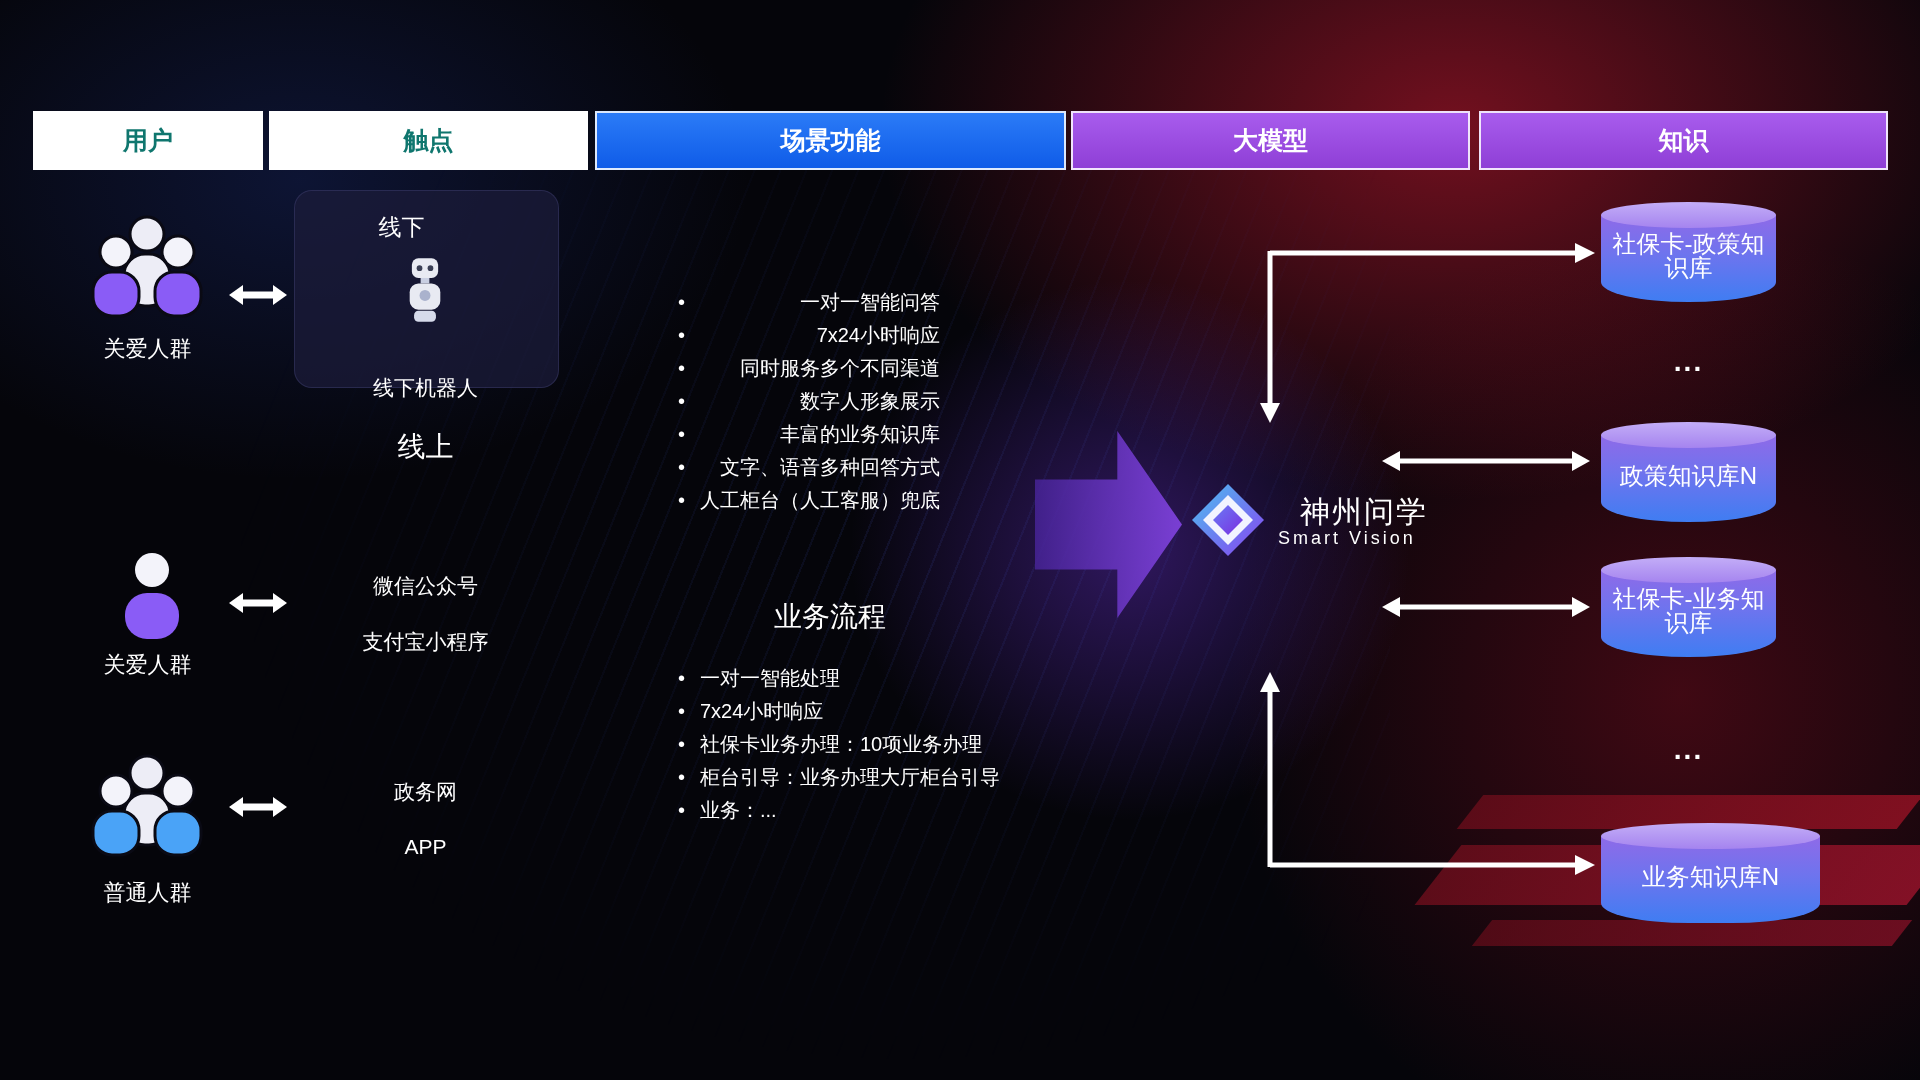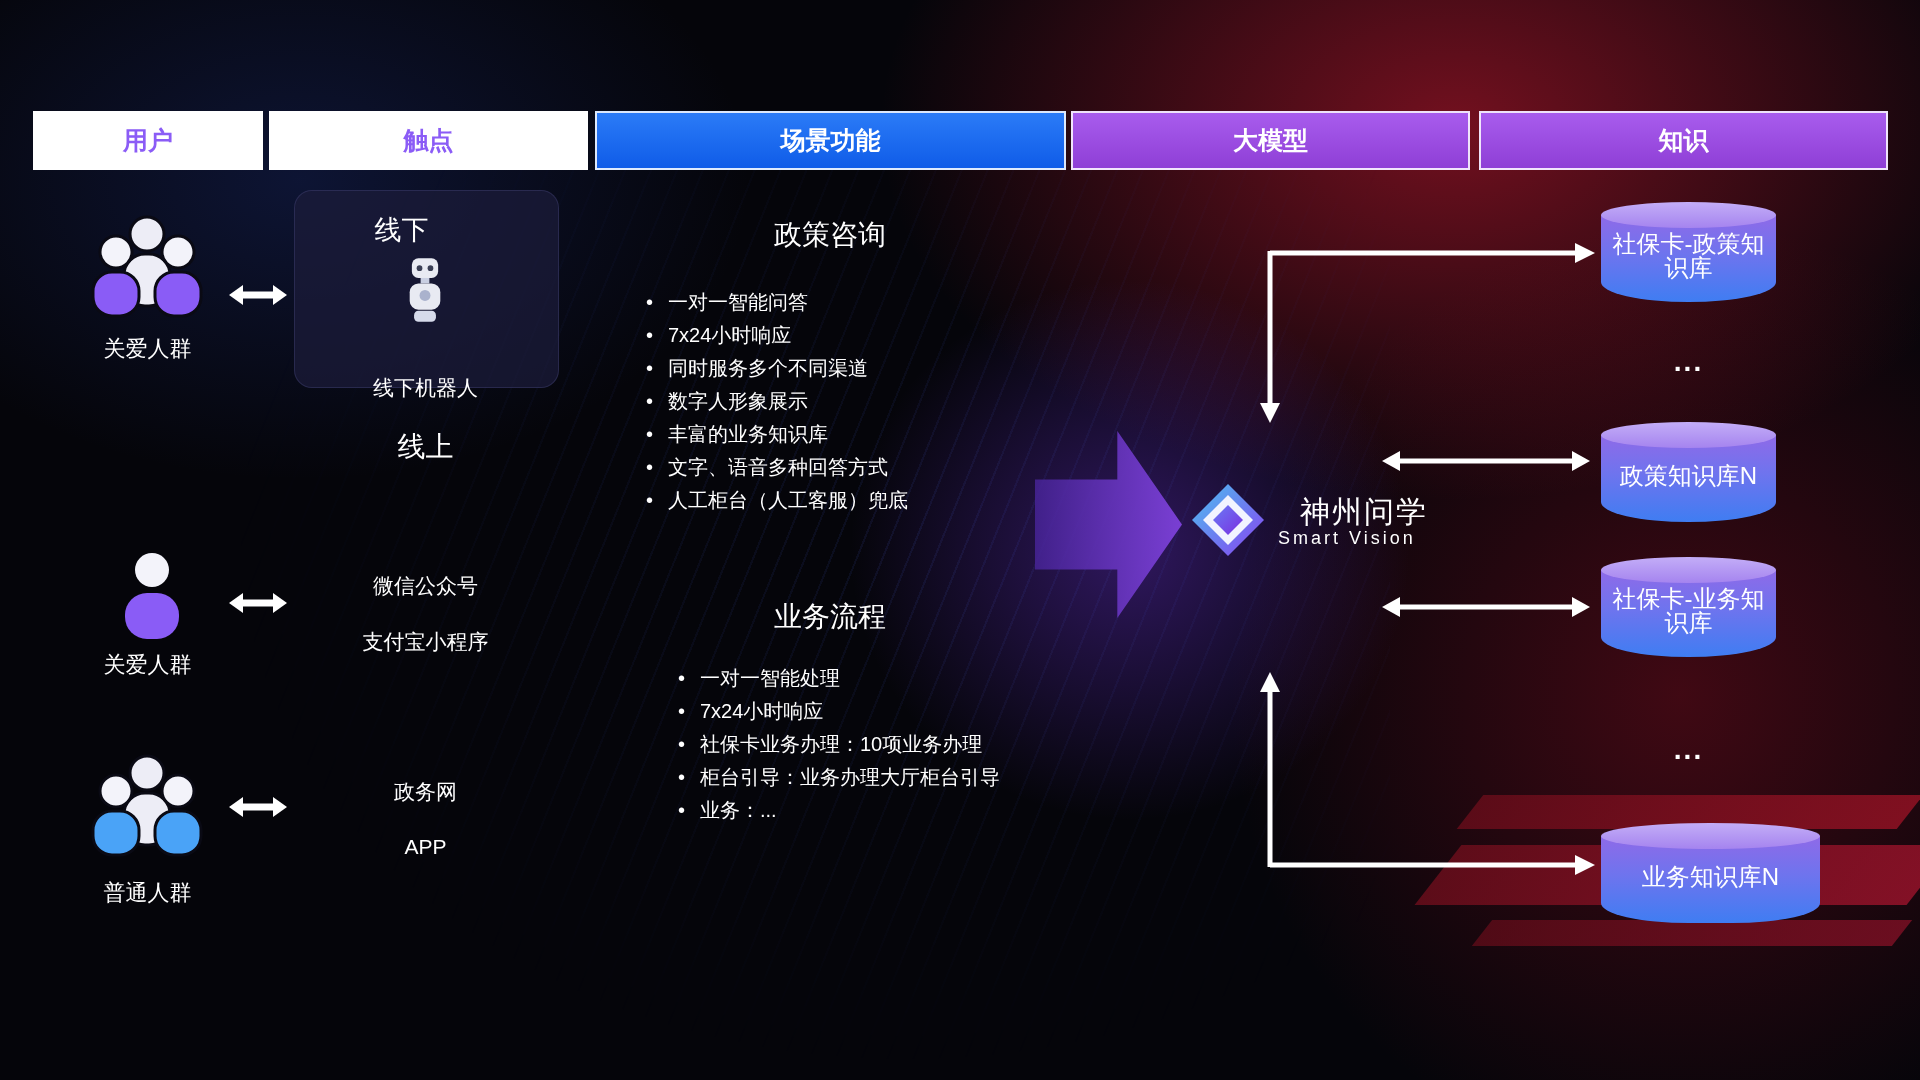--- a/index.html
+++ b/index.html
@@ -4,21 +4,21 @@
 <style>
   html,body{margin:0;padding:0;background:#000;}
   .stage{position:relative;width:1920px;height:1080px;overflow:hidden;
     background:#05050a;color:#fff;
     font-family:"Liberation Sans","DejaVu Sans",sans-serif;}
   .decor{position:absolute;pointer-events:none;}
 
   
   .hdr{position:absolute;top:111px;height:59px;display:flex;align-items:center;
     justify-content:center;font-size:25px;font-weight:bold;box-sizing:border-box;}
-  .hdr-white{background:#ffffff;color:#8b5cf6;}
+  .hdr-white{background:#ffffff;color:#0f766e;}
   .hdr-blue{background:linear-gradient(180deg,#2b7bf7,#0f5ce8);color:#fff;border:2px solid rgba(255,255,255,.85);}
   .hdr-purple{background:linear-gradient(180deg,#a85ced,#8f3fd6);color:#fff;border:2px solid rgba(255,255,255,.85);}
 
   
   .lbl{position:absolute;font-size:22px;text-align:center;}
   .tp-box{position:absolute;left:294px;top:190px;width:263px;height:196px;
     background:rgba(28,28,58,.72);border:1px solid rgba(130,130,210,.18);border-radius:18px;}
   .tp-text{position:absolute;text-align:center;font-size:21px;}
 
   .scene-title{position:absolute;width:380px;text-align:center;font-size:28px;font-weight:500;}
@@ -116,40 +116,39 @@
     <polygon points="16,3 2,13 16,23" fill="#fff"></polygon>
     <polygon points="46,3 60,13 46,23" fill="#fff"></polygon>
   </svg>
   <svg class="arrow-svg" style="left:227px;top:794px;" width="62" height="26" viewBox="0 0 62 26">
     <line x1="14" y1="13" x2="48" y2="13" stroke="#fff" stroke-width="7"></line>
     <polygon points="16,3 2,13 16,23" fill="#fff"></polygon>
     <polygon points="46,3 60,13 46,23" fill="#fff"></polygon>
   </svg>
 
   <div class="tp-box"></div>
-  <div class="tp-text" style="left:294px;top:212px;width:215px;font-size:27px;">线下</div>
+  <div class="tp-text" style="left:294px;top:212px;width:215px;font-size:23px;">线下</div>
   <svg class="arrow-svg" style="left:402px;top:255px;" width="46" height="70" viewBox="0 0 40 64">
     <rect x="8" y="3" width="24" height="18" rx="6" fill="#e8eaf2"></rect>
     <circle cx="15" cy="12" r="2.6" fill="#3a3f55"></circle>
     <circle cx="25" cy="12" r="2.6" fill="#3a3f55"></circle>
     <rect x="16" y="21" width="8" height="5" fill="#c9cfe2"></rect>
     <rect x="6" y="26" width="28" height="24" rx="8" fill="#e8eaf2"></rect>
     <circle cx="20" cy="37" r="5" fill="#aab2cd"></circle>
     <rect x="10" y="51" width="20" height="10" rx="4" fill="#d6dbeb"></rect>
   </svg>
   <div class="tp-text" style="left:294px;top:330px;width:263px;margin-top:44px;">线下机器人</div>
 
   <div class="tp-text" style="left:294px;top:428px;width:263px;font-size:28px;">线上</div>
   <div class="tp-text" style="left:294px;top:572px;width:263px;">微信公众号</div>
   <div class="tp-text" style="left:294px;top:628px;width:263px;">支付宝小程序</div>
   <div class="tp-text" style="left:294px;top:778px;width:263px;">政务网</div>
   <div class="tp-text" style="left:294px;top:835px;width:263px;">APP</div>
 
-  <div class="scene-title" style="left:640px;top:216px;">政策咨询</div>
-  <ul class="scene-list" style="left:644px;top:292px;">
+  <ul class="scene-list" style="left:676px;top:292px;text-align:right;">
     <li>一对一智能问答</li>
     <li>7x24小时响应</li>
     <li>同时服务多个不同渠道</li>
     <li>数字人形象展示</li>
     <li>丰富的业务知识库</li>
     <li>文字、语音多种回答方式</li>
     <li>人工柜台（人工客服）兜底</li>
   </ul>
 
   <div class="scene-title" style="left:640px;top:598px;">业务流程</div>

